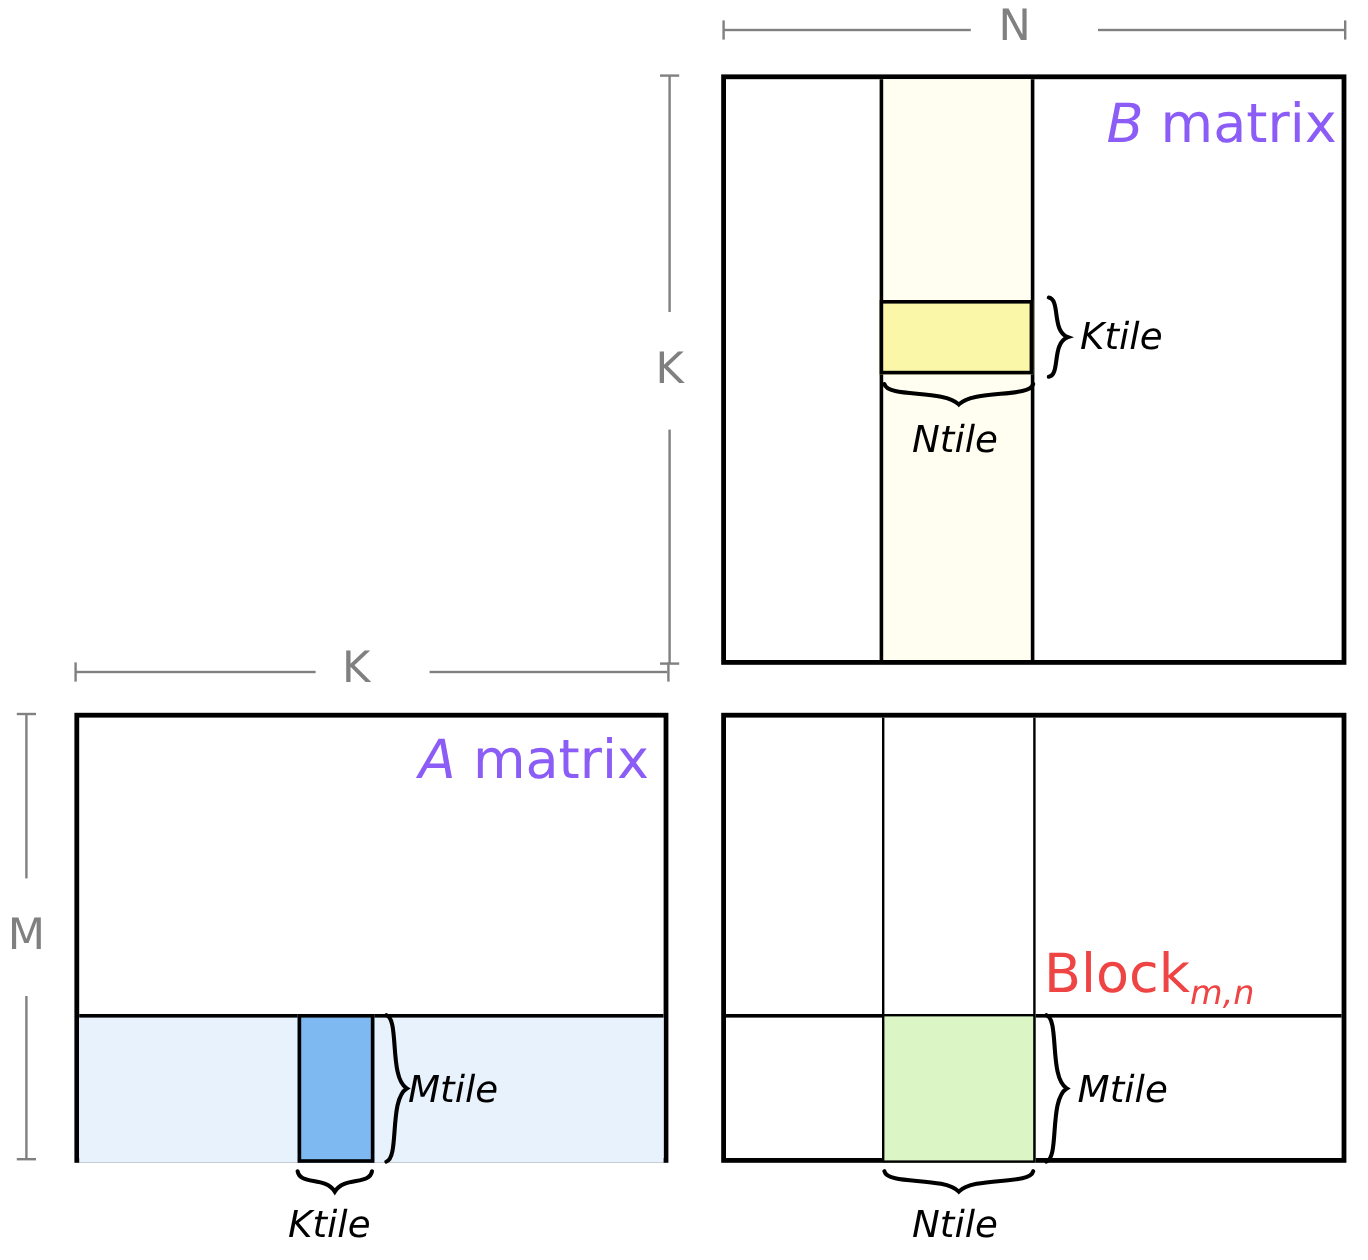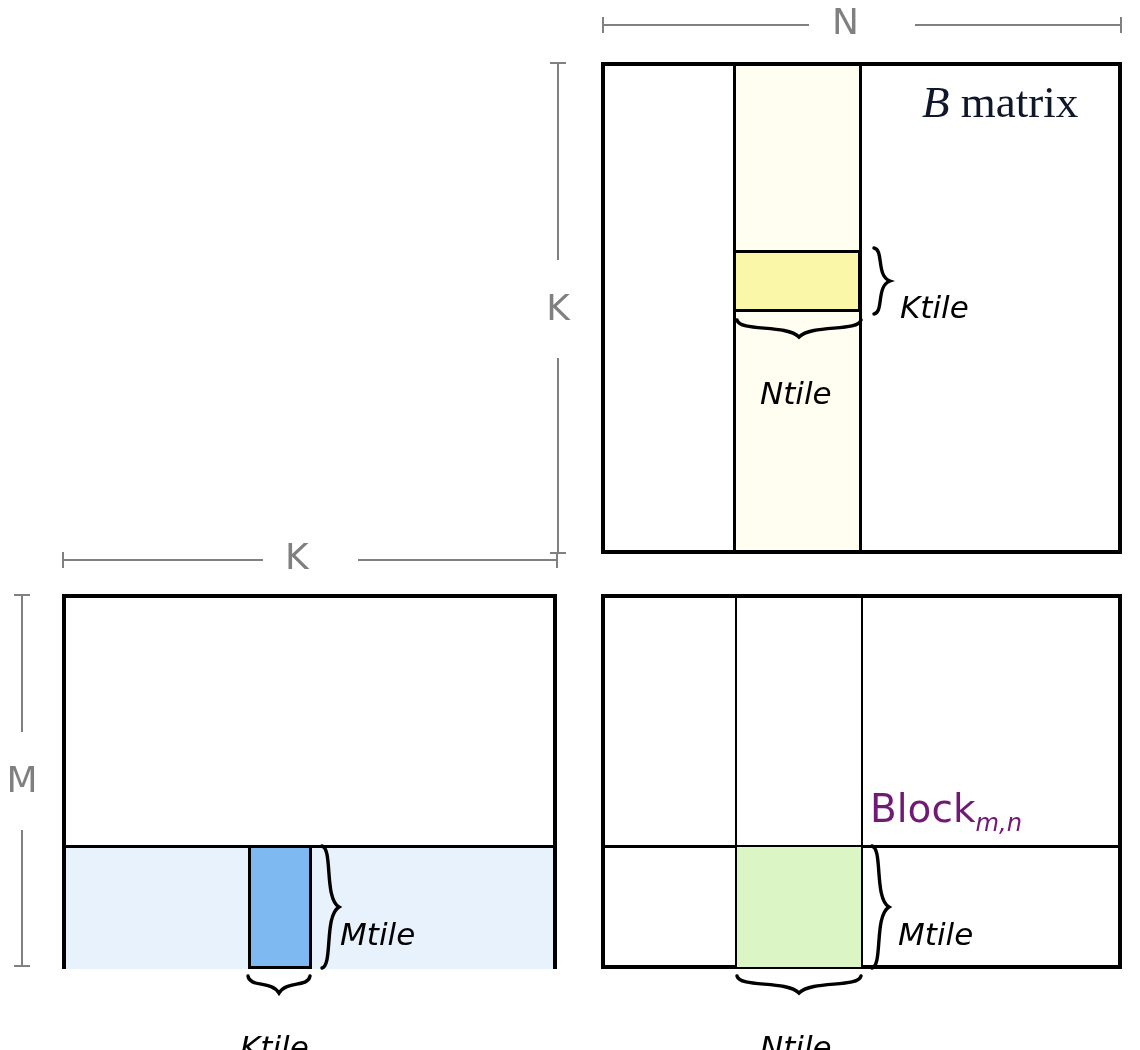--- a/index.html
+++ b/index.html
@@ -20,25 +20,24 @@
 
   
   .matrix-box {
     position: absolute;
     box-sizing: border-box;
     border: 4px solid #000000;
     background: #ffffff;
   }
   .matrix-title {
     position: absolute;
-    color: #0f172a;
+    color: #8b5cf6;
     white-space: nowrap;
     font-size: 45px;
     line-height: 1;
-    font-family: Liberation Serif, serif;
   }
   .matrix-title .mvar {
     font-style: italic;
   }
 
   
   .band, .tile {
     position: absolute;
     box-sizing: border-box;
   }
@@ -120,26 +119,25 @@
     color: #000000;
     overflow: visible;
   }
   .tile-label {
     position: absolute;
     color: #000000;
     font-style: italic;
     font-size: 31px;
     line-height: 1;
     white-space: nowrap;
-    margin-top: 26px;
   }
   .block-label {
     position: absolute;
-    color: #701a75;
-    font-size: 39px;
+    color: #ef4444;
+    font-size: 45px;
     line-height: 1;
     white-space: nowrap;
   }
   .block-label sub {
     font-style: italic;
     font-size: 0.62em;
   }
 </style>
 </head>
 <body>
@@ -203,20 +201,23 @@
   </div>
 
   <div class="matrix-box" style="left:62px; top:594px; width:495px; height:375px;">
 
     <div class="band" style="left:0px; top:247px; width:100%; height:124px; background:#E8F2FC;"></div>
     <div class="divider-h" style="left:0px; top:247px; width:100%;"></div>
 
     <div class="tile" style="left:182px; top:247px; width:64px; height:124px; background:#7FB9F2; border:3px solid #000000;"></div>
   </div>
 
+  <div class="matrix-title" style="left:349px; top:610px;">
+    <span class="mvar">A</span><span> matrix</span>
+  </div>
 
   <svg class="brace-v" style="left:316px; top:843px; width:36px; height:128px;" viewBox="0 0 36 128" xmlns="http://www.w3.org/2000/svg">
     <path d="M 6 3 C 17 6, 8 55, 23 64 C 8 73, 17 122, 6 125" fill="none" stroke="#000000" stroke-width="3.4" stroke-linecap="round"></path>
   </svg>
   <div class="tile-label" style="left:340px; top:893px;">Mtile</div>
 
   <svg class="brace-h" style="left:245px; top:972px; width:68px; height:28px;" viewBox="0 0 68 28" xmlns="http://www.w3.org/2000/svg">
     <path d="M 3 4 C 5 16, 26 8, 34 21 C 42 8, 63 16, 65 4" fill="none" stroke="#000000" stroke-width="3.4" stroke-linecap="round"></path>
   </svg>
   <div class="tile-label" style="left:240px; top:1006px;">Ktile</div>

